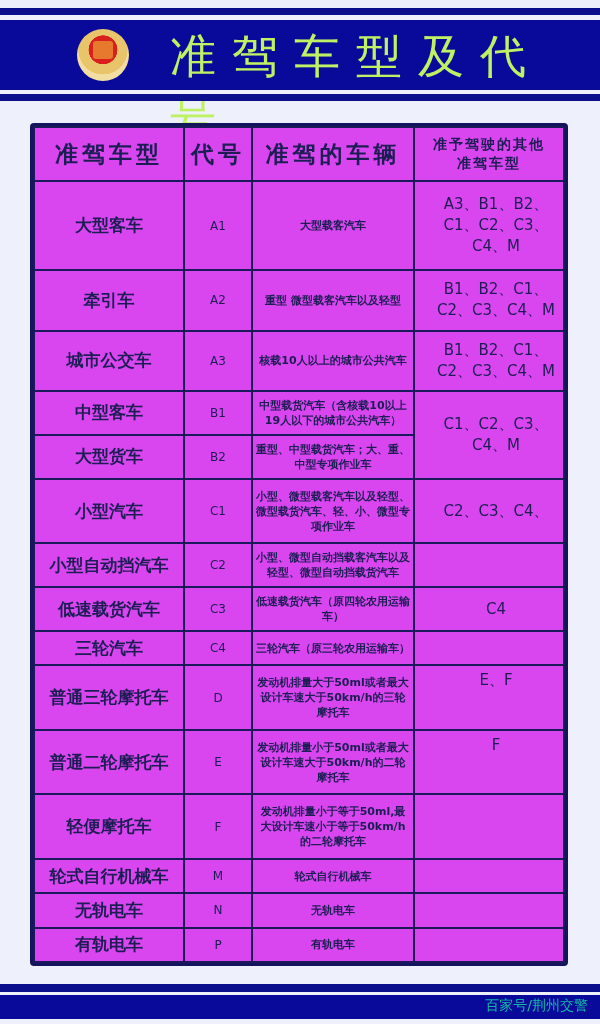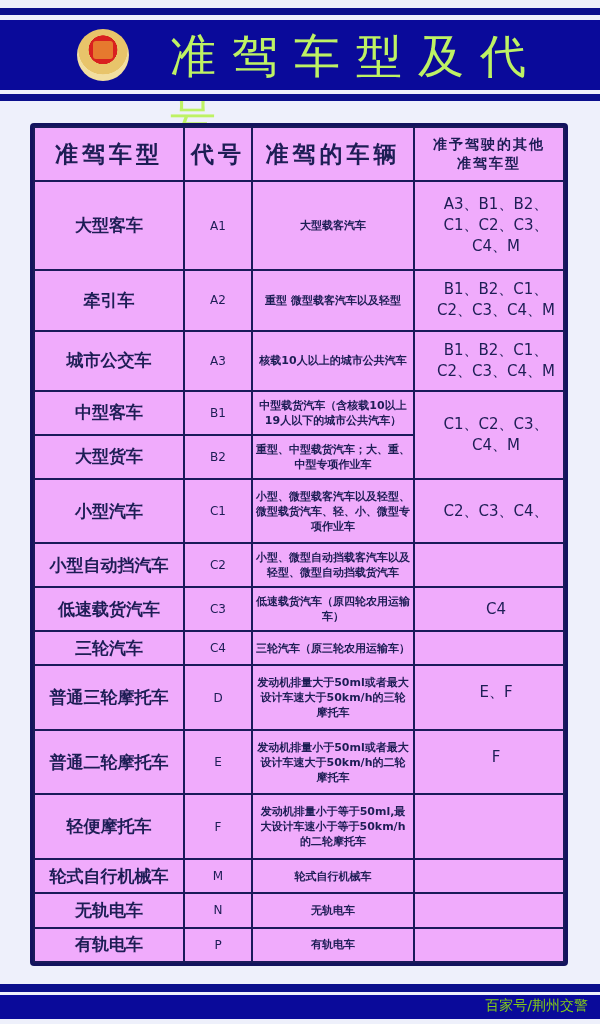--- a/index.html
+++ b/index.html
@@ -7,32 +7,32 @@
   body { background: #eef0fb; font-family: "DejaVu Sans", "Liberation Sans", sans-serif; position: relative; }
   .stripe { position: absolute; left: 0; width: 600px; background: #0b0f8c; }
   .stripe-top-thin { top: 8px; height: 7px; }
   .banner { position: absolute; top: 20px; left: 0; width: 600px; height: 70px; background: #0a0a9a; display: flex; align-items: center; }
   .stripe-bot-thin { top: 94px; height: 7px; }
   .emblem { position: absolute; left: 77px; top: 9px; width: 52px; height: 52px; border-radius: 50%;
     background: radial-gradient(circle at 50% 40%, #d9201f 0 35%, #e8c46a 36% 60%, #f2dea0 61% 100%); }
   .emblem::after { content: ""; position: absolute; left: 16px; top: 12px; width: 20px; height: 18px; border-radius: 3px; background: #f0c23a; opacity: .55; }
   .banner-title { position: absolute; left: 170px; top: 6px; font-size: 46px; color: #bef264; letter-spacing: 16px; font-weight: 400; }
   .table-wrap { position: absolute; left: 30px; top: 123px; width: 538px; height: 843px; background: #13135e; border-radius: 4px; padding: 3px; }
-  table { width: 100%; height: 100%; border-collapse: collapse; background: #f0abfc; table-layout: fixed; }
+  table { width: 100%; height: 100%; border-collapse: collapse; background: #d946ef; table-layout: fixed; }
   td, th { border: 2px solid #1a1a5a; text-align: center; vertical-align: middle; color: #1d1d55; }
   th { font-weight: 700; font-size: 23px; height: 54px; letter-spacing: 4px; }
   th.small { font-size: 14px; line-height: 19px; letter-spacing: 2px; }
   td.type { font-size: 17px; font-weight: 700; }
   td.code { font-size: 12px; }
   td.veh { font-size: 11px; line-height: 15px; font-weight: 700; padding: 0 3px; }
   td.other { font-size: 15px; text-align: center; padding-left: 14px; line-height: 21px; }
-  td.other.top { vertical-align: top; padding-top: 16px; }
+  td.other.top { vertical-align: top; padding-top: 4px; }
   .stripe-foot-1 { top: 984px; height: 8px; }
   .footer-band { position: absolute; top: 995px; left: 0; width: 600px; height: 24px; background: #0a0a9a; }
-  .footer-text { position: absolute; right: 12px; top: 2px; color: #84cc16; font-size: 14px; }
+  .footer-text { position: absolute; right: 12px; top: 2px; color: #14b8a6; font-size: 14px; }
 </style>
 </head>
 <body>
 
 <div class="stripe stripe-top-thin"></div>
 <div class="banner">
   <div class="emblem"></div>
   <div class="banner-title">准驾车型及代号</div>
 </div>
 <div class="stripe stripe-bot-thin"></div>

